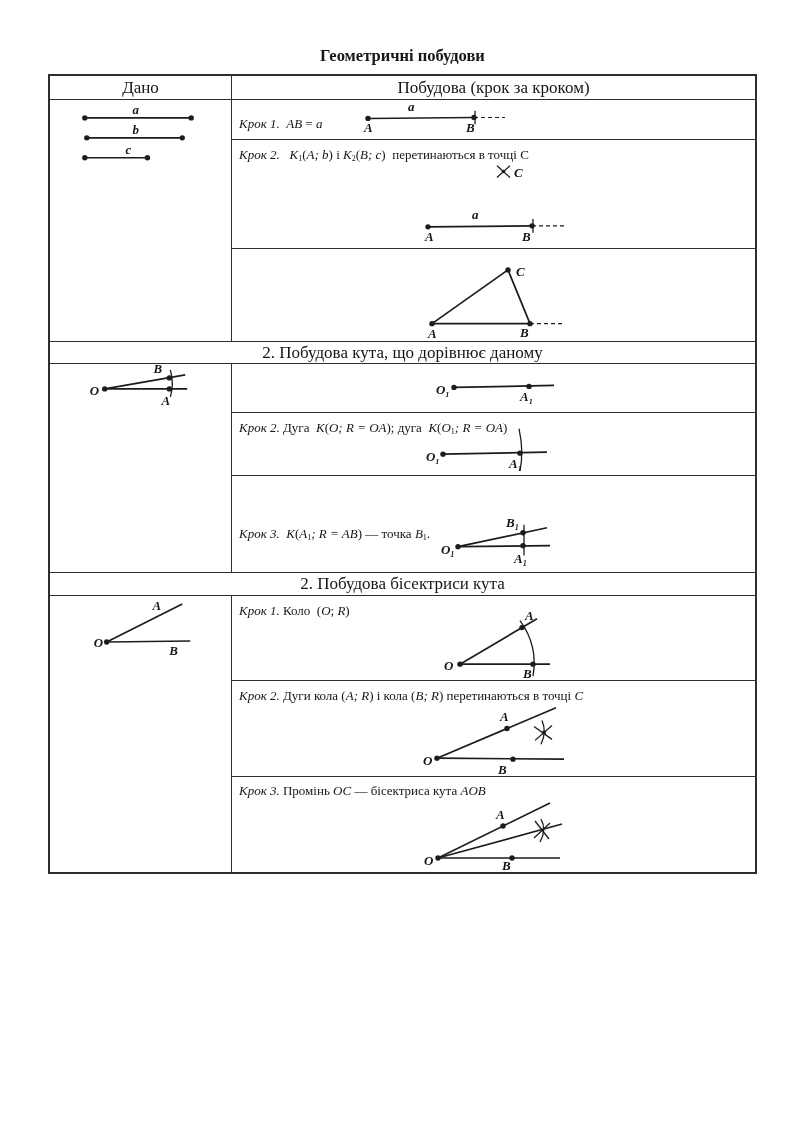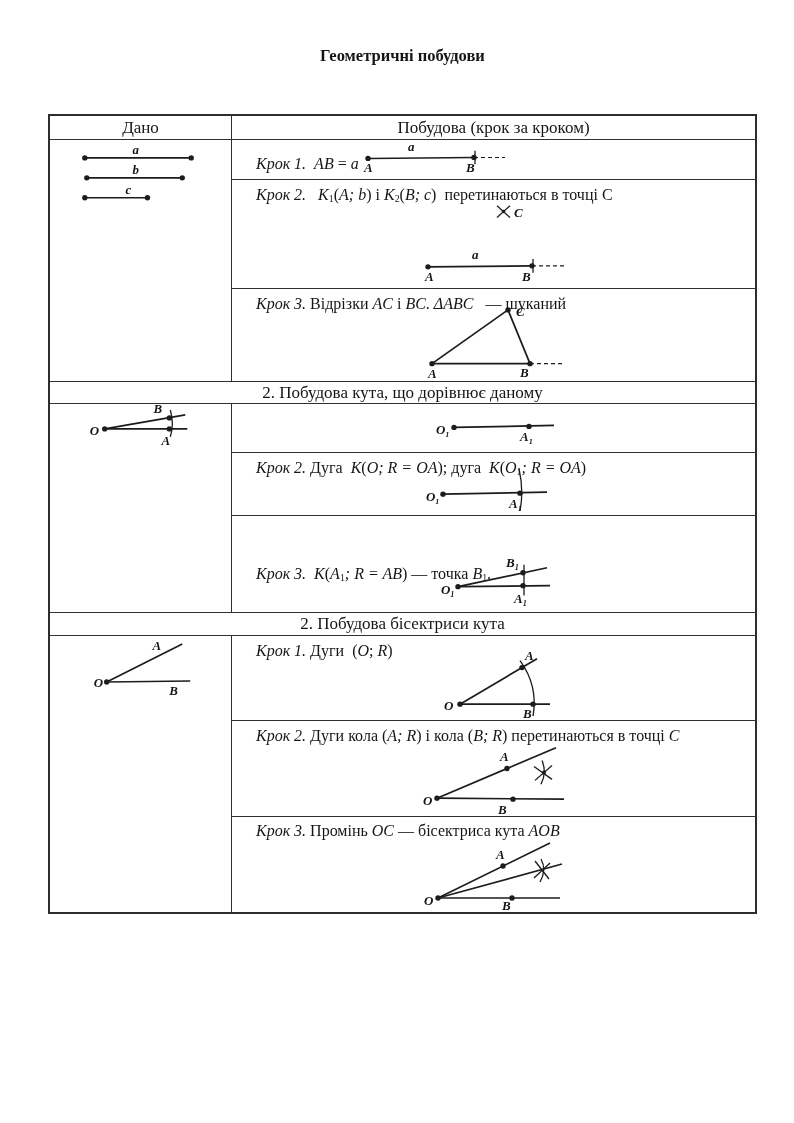--- a/index.html
+++ b/index.html
@@ -8,37 +8,37 @@
     position:relative; width:794px; height:1123px; background:#fff;
     font-family:"Liberation Serif","DejaVu Serif","DejaVu Sans",serif;
     color:#161616; overflow:hidden;
   }
   .title {
     position:absolute; left:48px; top:46px; width:709px;
     text-align:center; font-weight:700; font-size:16.5px;
   }
   .gtable {
     position:absolute; left:48px; top:74px; width:709px;
-    border:2px solid #2e2e2e; background:#fff;margin-top:40px;
+    border:2px solid #2e2e2e; background:#fff;
   }
   .row { border-bottom:1.4px solid #2e2e2e; }
   .row.last { border-bottom:none; }
   .header-row { display:flex; height:24px; }
   .hcell-left {
     width:182px; border-right:1.4px solid #2e2e2e;
     display:flex; align-items:center; justify-content:center; font-size:17px;
   }
   .hcell-right { flex:1; display:flex; align-items:center; justify-content:center; font-size:17px; }
   .sec-heading { display:flex; align-items:center; justify-content:center; font-size:17px; }
   .body-row { display:flex; align-items:stretch; }
   .given-cell { width:182px; border-right:1.4px solid #2e2e2e; position:relative; }
   .steps-col { flex:1; display:flex; flex-direction:column; }
   .step { position:relative; border-bottom:1.4px solid #2e2e2e; }
   .step.last { border-bottom:none; }
-  .step-text { position:absolute; left:24px; font-size:16px; line-height:22px; white-space:pre; }
+  .step-text { position:absolute; left:7px; font-size:13px; line-height:22px; white-space:pre; }
   .indent { padding-left:6px; }
   .fig { position:absolute; left:0; top:0; width:100%; height:100%; }
   .r-i { font-style:italic; }
   .r-s { font-size:0.62em; vertical-align:-0.22em; }
   .r-a { font-family:"DejaVu Sans",sans-serif; font-size:0.85em; }
   svg line, svg path { stroke:#1c1c1c; fill:none; }
   svg .seg  { stroke-width:1.7; }
   svg .thin { stroke-width:1.3; }
   svg .dash { stroke-width:1.2; stroke-dasharray:4 3; }
   svg .dot  { fill:#1c1c1c; stroke:none; }
@@ -104,21 +104,20 @@
             <line class="thin" x1="301" y1="80" x2="301" y2="94"></line>
             <circle class="dot" cx="196" cy="88" r="2.7"></circle>
               <circle class="dot" cx="300" cy="87" r="2.7"></circle>
             <text class="flbl" x="240" y="80">a</text>
             <text class="flbl" x="193" y="102">A</text>
             <text class="flbl" x="290" y="102">B</text>
           </svg>
         </div>
 
         <div class="step last" style="height:92px">
-          <div class="step-text" style="top:4px"><span class="r-i">Крок 3.</span><span class="r-n"> Відрізки </span><span class="r-i">AC</span><span class="r-n"> і </span><span class="r-i">BC</span><span class="r-n">. </span><span class="r-i">ΔABC</span><span class="r-n">   — шуканий</span></div>
           <svg class="fig" viewBox="0 0 523 92" preserveAspectRatio="none">
             <line class="seg" x1="200" y1="75" x2="298" y2="75"></line>
             <line class="dash" x1="298" y1="75" x2="332" y2="75"></line>
             <line class="seg" x1="200" y1="75" x2="276" y2="21"></line>
             <line class="seg" x1="276" y1="21" x2="298" y2="75"></line>
             <circle class="dot" cx="200" cy="75" r="2.7"></circle>
               <circle class="dot" cx="298" cy="75" r="2.7"></circle>
               <circle class="dot" cx="276" cy="21" r="2.7"></circle>
             <text class="flbl" x="284" y="27">C</text>
             <text class="flbl" x="196" y="89">A</text>
@@ -198,21 +197,21 @@
           <line class="seg" x1="57" y1="46" x2="141" y2="45"></line>
           <circle class="dot" cx="57" cy="46" r="2.7"></circle>
           <text class="flbl" x="44" y="51">O</text>
           <text class="flbl" x="103" y="14">A</text>
           <text class="flbl" x="120" y="59">B</text>
         </svg>
       </div>
       <div class="steps-col">
 
         <div class="step" style="height:85px">
-          <div class="step-text" style="top:4px"><span class="r-i">Крок 1.</span><span class="r-n"> Дуги  (</span><span class="r-i">O</span><span class="r-n">; </span><span class="r-i">R</span><span class="r-n">)</span></div>
+          <div class="step-text" style="top:4px"><span class="r-i">Крок 1.</span><span class="r-n"> Коло  (</span><span class="r-i">O</span><span class="r-n">; </span><span class="r-i">R</span><span class="r-n">)</span></div>
           <svg class="fig" viewBox="0 0 523 85" preserveAspectRatio="none">
             <line class="seg" x1="228" y1="69" x2="305" y2="23"></line>
             <line class="seg" x1="228" y1="69" x2="318" y2="69"></line>
             <path class="thin" d="M 288,25 A 74 74 0 0 1 301,81"></path>
             <circle class="dot" cx="228" cy="69" r="2.7"></circle>
             <circle class="dot" cx="290" cy="32" r="2.7"></circle>
             <circle class="dot" cx="301" cy="69" r="2.7"></circle>
             <text class="flbl" x="293" y="24">A</text>
             <text class="flbl" x="212" y="75">O</text>
             <text class="flbl" x="291" y="83">B</text>

